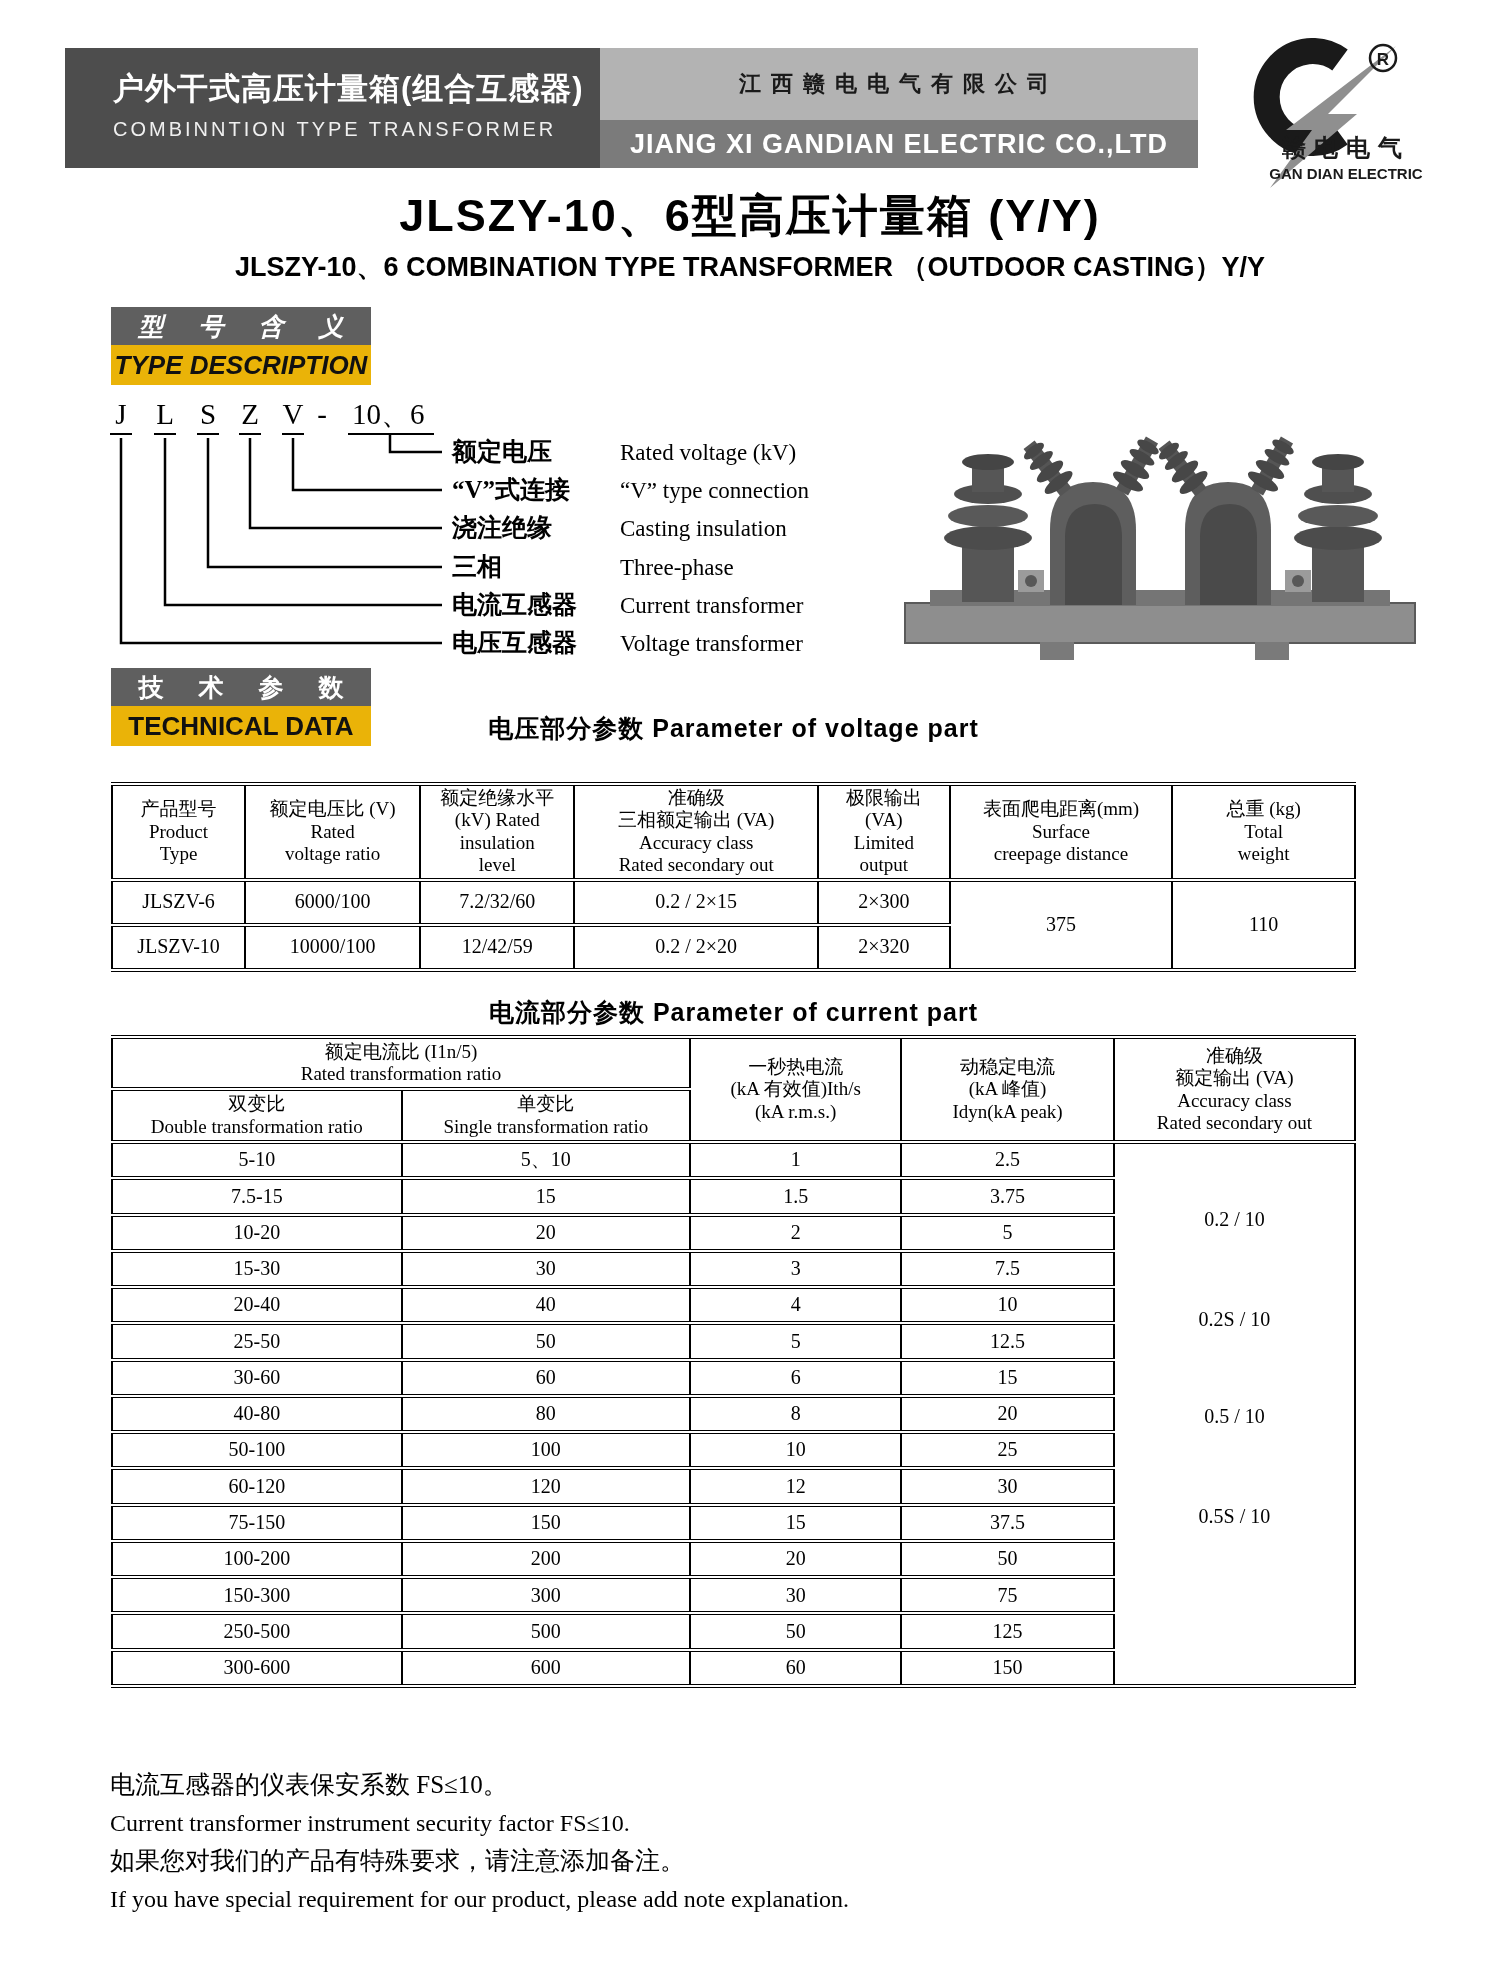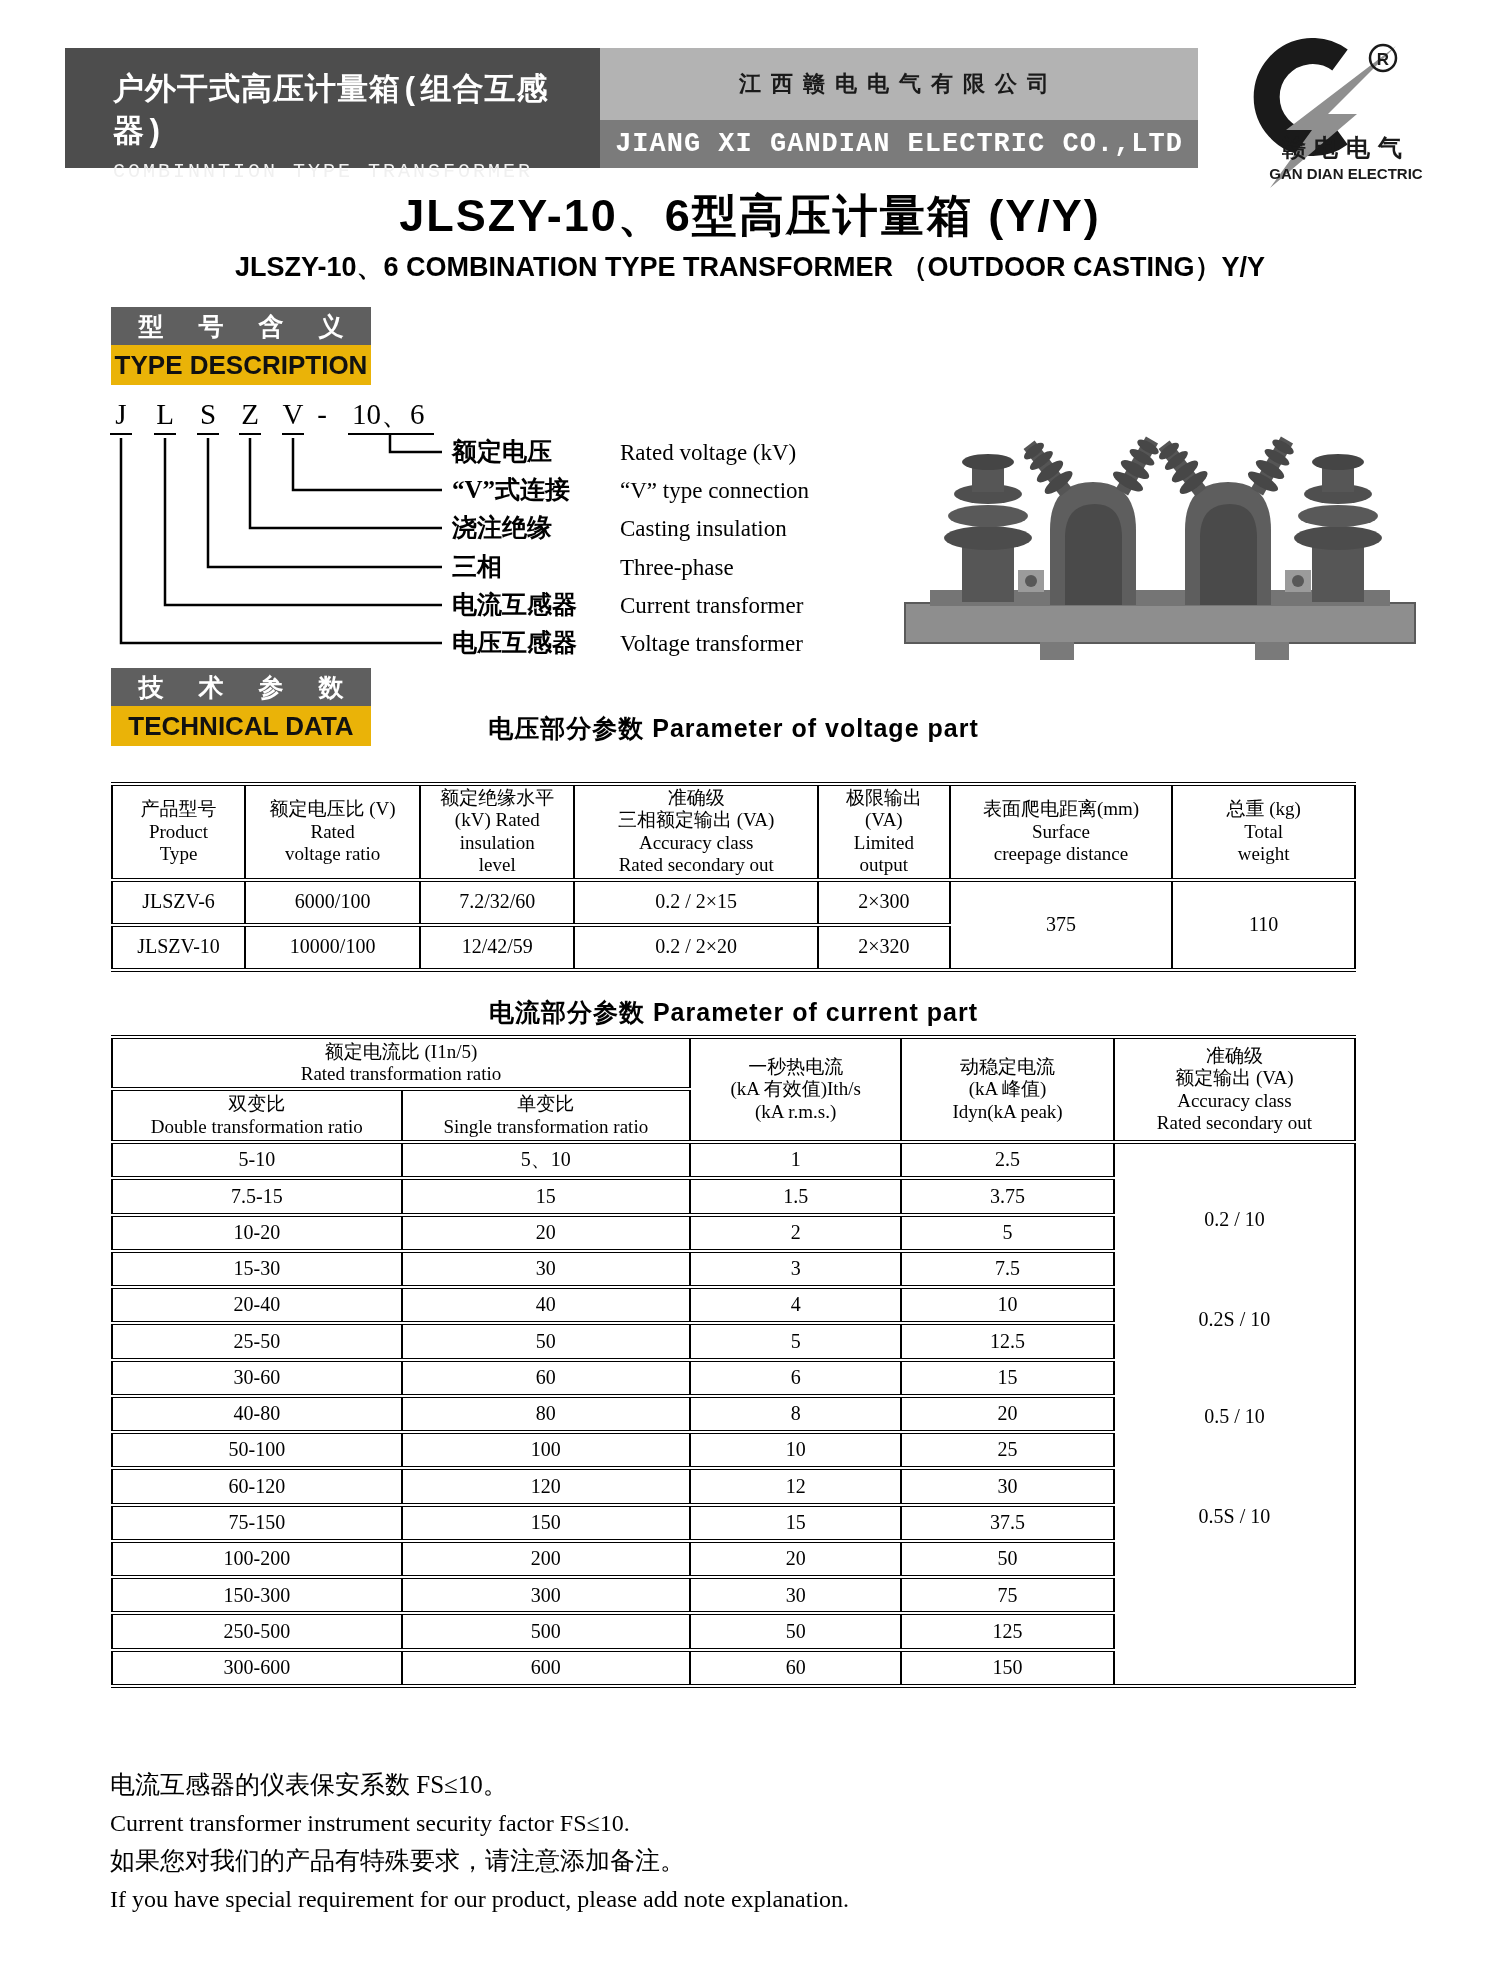--- a/index.html
+++ b/index.html
@@ -1,20 +1,20 @@
 <!DOCTYPE html>
 <html><head>
 <meta charset="utf-8">
 <style>
   html,body{margin:0;padding:0;background:#e8e8e8;}
   .page{position:relative;width:1500px;height:1970px;background:#ffffff;margin:0 auto;
         font-family:"Liberation Sans",sans-serif;color:#000;overflow:hidden;}
 
   
-  .hdr{position:absolute;left:65px;top:48px;width:1133px;height:120px;display:flex;font-family:Liberation Mono, monospace;}
+  .hdr{position:absolute;left:65px;top:48px;width:1133px;height:120px;display:flex;}
   .hdr-left{width:535px;background:#4d4d4d;color:#fff;box-sizing:border-box;padding:20px 0 0 48px;}
   .hdr-left .zh{font-size:31px;font-weight:bold;letter-spacing:1px;}
   .hdr-left .en{font-size:20px;letter-spacing:3px;color:#f0f0f0;margin-top:8px;}
   .hdr-right{flex:1;display:flex;flex-direction:column;}
   .company-zh{height:72px;background:#b3b3b3;color:#1a1a1a;font-size:22px;font-weight:bold;
               letter-spacing:10px;display:flex;align-items:center;justify-content:center;}
   .company-en{height:48px;background:#7b7b7b;color:#fff;font-size:27px;font-weight:bold;
               letter-spacing:1px;display:flex;align-items:center;justify-content:center;}
   .logo{position:absolute;left:1228px;top:38px;width:238px;height:152px;}
 
@@ -24,21 +24,21 @@
   .title-en{position:absolute;top:249px;left:0;width:100%;text-align:center;
             font-size:27px;font-weight:bold;}
 
   
   .sec-label{position:absolute;left:111px;width:260px;}
   .sec-label .zh{height:38px;background:#5f5f5f;color:#fff;font-size:25px;font-weight:bold;
                  letter-spacing:14px;display:flex;align-items:center;justify-content:center;
                  padding-left:14px;box-sizing:border-box;}
   .sec-label .en{height:40px;background:#eab308;color:#111;font-size:26px;font-weight:bold;
                  display:flex;align-items:center;justify-content:center;}
-  .sec-type{top:307px;} .sec-tech{top:668px;}
+  .sec-type{top:307px;font-style:italic;} .sec-tech{top:668px;}
 
   
   .diagram{position:absolute;left:90px;top:398px;width:790px;height:275px;}
   .photo{position:absolute;left:890px;top:420px;width:545px;height:250px;}
 
   
   .table-title{position:absolute;left:111px;width:1245px;text-align:center;
                font-size:25px;font-weight:bold;letter-spacing:1px;}
   .vt-title{top:712px;} .ct-title{top:996px;}
   .tbl-wrap{position:absolute;left:111px;width:1245px;}

